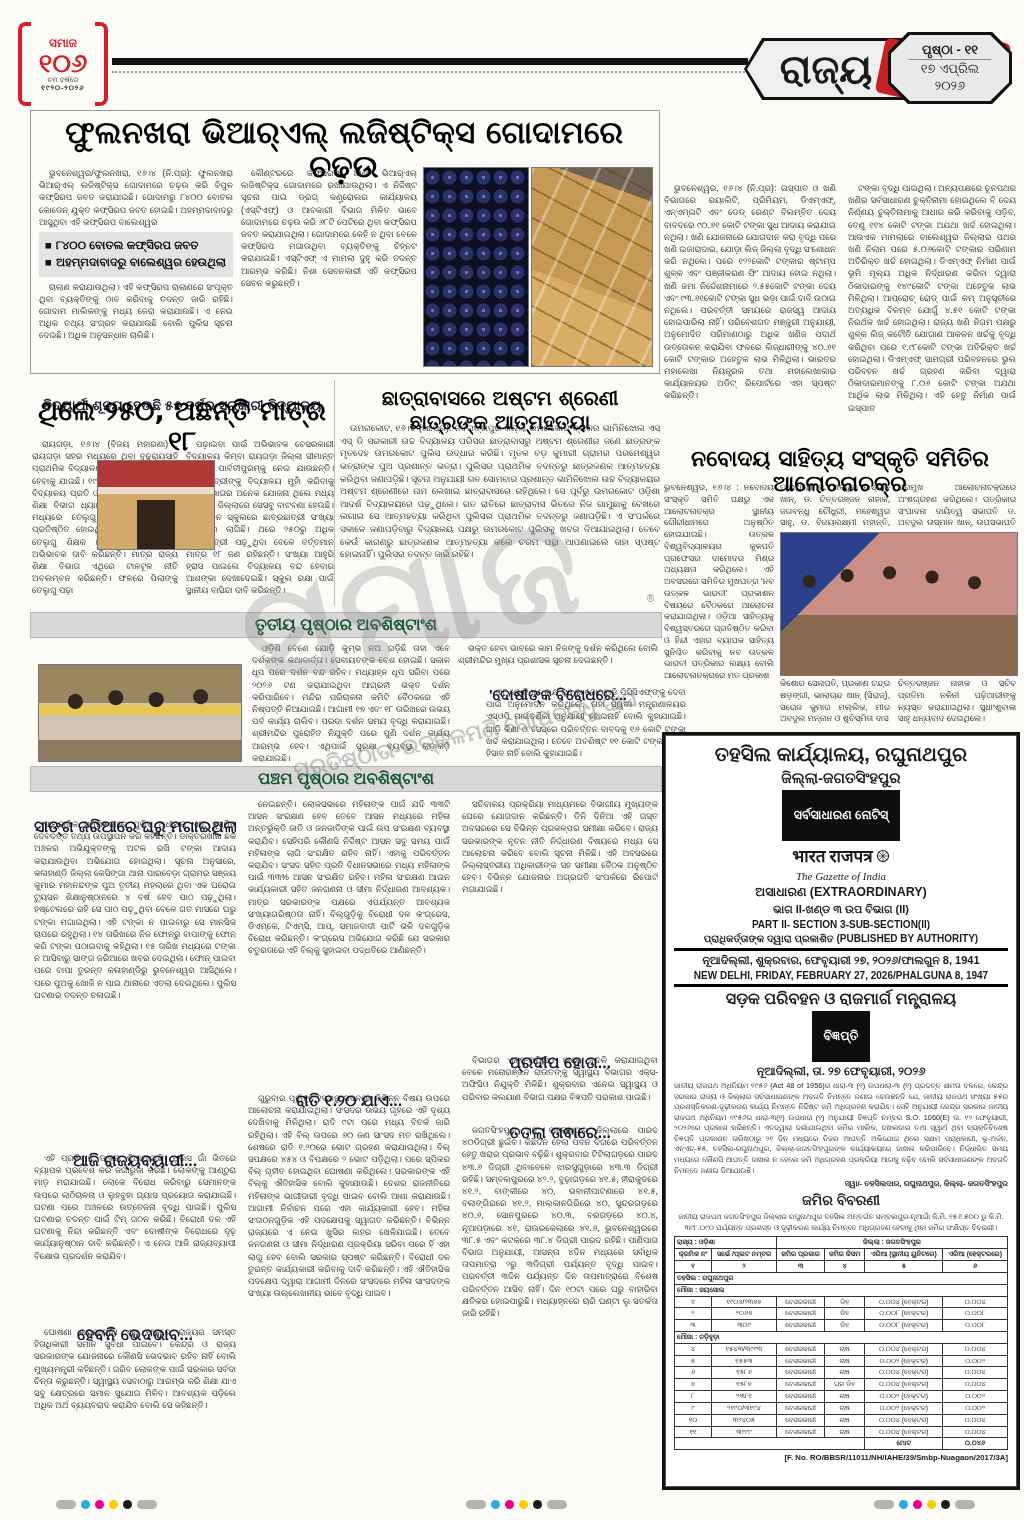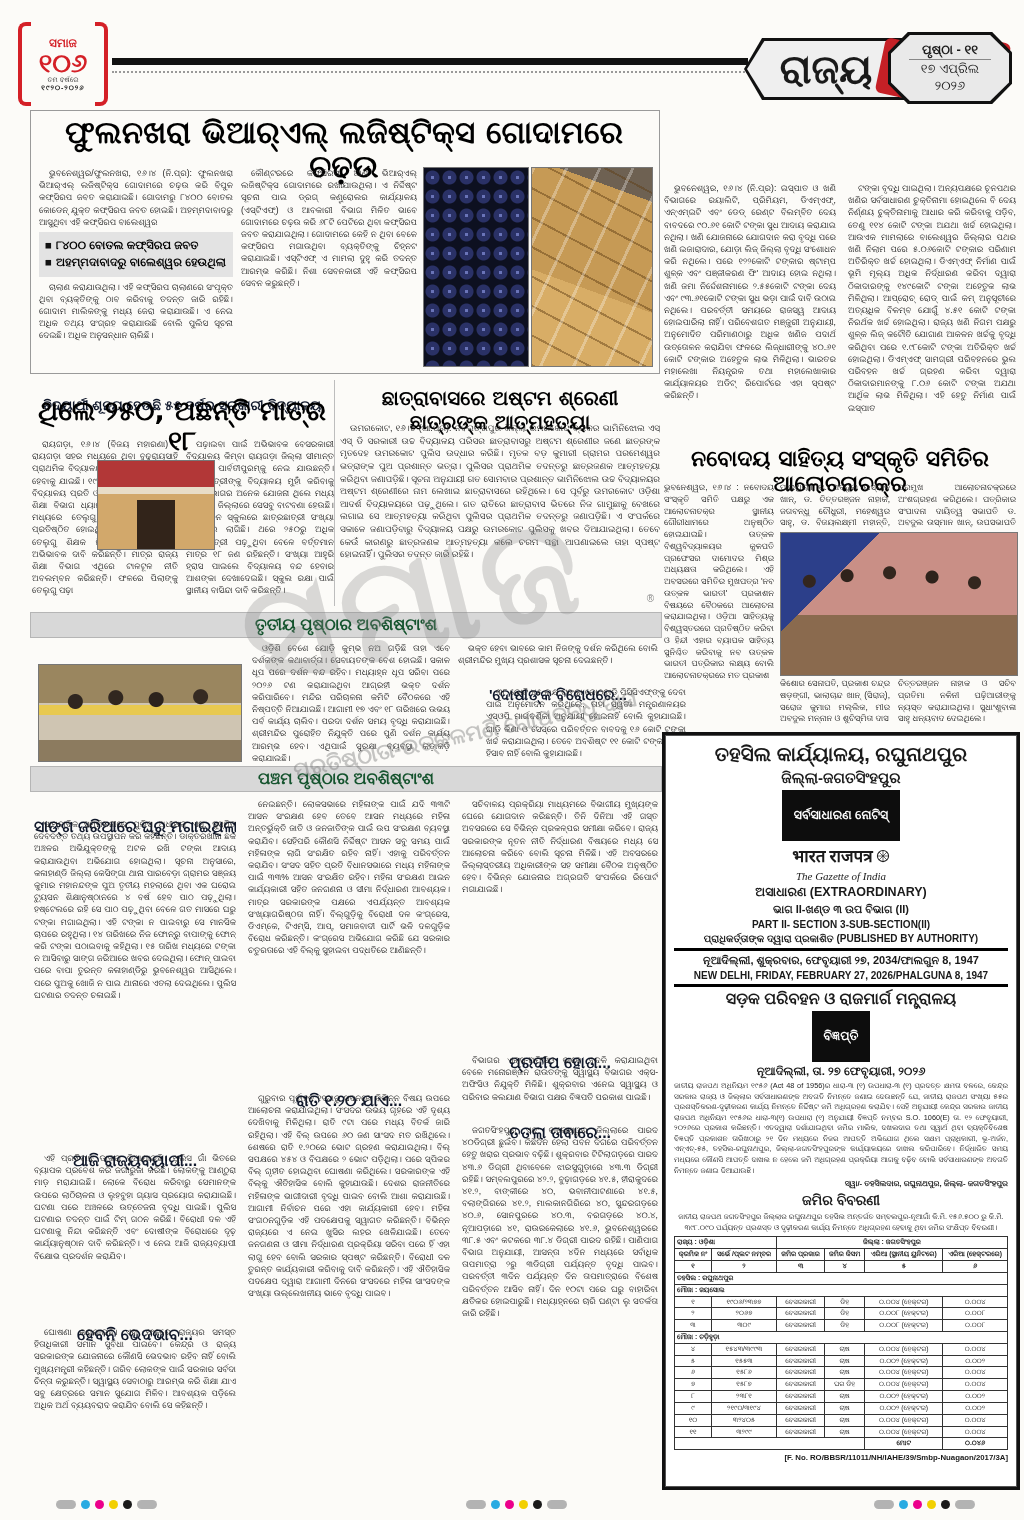--- a/index.html
+++ b/index.html
@@ -223,21 +223,21 @@
           <circle cx="10" cy="10" r="8" fill="none" stroke="#222" stroke-width="1.5"></circle>
           <path d="M10 2v16M2 10h16M4.3 4.3l11.4 11.4M15.7 4.3L4.3 15.7" stroke="#222" stroke-width="1"></path>
         </svg>
     </div>
     <div style="font-family:'Liberation Serif',serif;font-size:11px;font-style:italic;">The Gazette of India</div>
     <div style="font-size:12.5px;font-weight:bold;">ଅସାଧାରଣ (EXTRAORDINARY)</div>
     <div style="font-size:11px;font-weight:bold;">ଭାଗ II-ଖଣ୍ଡ ୩ ଉପ ବିଭାଗ (II)</div>
     <div style="font-size:10px;font-weight:bold;">PART II- SECTION 3-SUB-SECTION(II)</div>
     <div style="font-size:10px;font-weight:bold;">ପ୍ରାଧିକର୍ତ୍ତାଙ୍କ ଦ୍ୱାରା ପ୍ରକାଶିତ (PUBLISHED BY AUTHORITY)</div>
     <div class="dbl"></div>
-    <div style="font-size:11px;font-weight:bold;">ନୂଆଦିଲ୍ଲୀ, ଶୁକ୍ରବାର, ଫେବୃୟାରୀ ୨୭, 2034/ଫାଲଗୁନ 8, 1947</div>
+    <div style="font-size:11px;font-weight:bold;">ନୂଆଦିଲ୍ଲୀ, ଶୁକ୍ରବାର, ଫେବୃୟାରୀ ୨୭, ୨୦୨୬/ଫାଲଗୁନ 8, 1941</div>
     <div style="font-size:10px;font-weight:bold;">NEW DELHI, FRIDAY, FEBRUARY 27, 2026/PHALGUNA 8, 1947</div>
     <div class="dbl"></div>
     <div style="font-size:16px;font-weight:bold;">ସଡ଼କ ପରିବହନ ଓ ରାଜମାର୍ଗ ମନ୍ତ୍ରାଳୟ</div>
     <div class="inv" style="font-size:12.5px;">ବିଜ୍ଞପ୍ତି</div>
     <div style="font-size:11.5px;font-weight:bold;">ନୂଆଦିଲ୍ଲୀ, ତା. ୨୭ ଫେବୃୟାରୀ, ୨୦୨୬</div>
     <div class="tiny" style="width:100%;">ଜାତୀୟ ରାଜପଥ ଅଧିନିୟମ ୧୯୫୬ (Act 48 of 1956)ର ଧାରା-୩ (୧) ଉପଧାରା-୩ (୧) ପ୍ରଦତ୍ତ କ୍ଷମତା ବଳରେ, କେନ୍ଦ୍ର ସରକାର ରାଜ୍ୟ ଓ ଜିଲ୍ଲାର ସର୍ବସାଧାରଣଙ୍କ ଅବଗତି ନିମନ୍ତେ ଜଣାଇ ଦେଉଛନ୍ତି ଯେ, ଜାତୀୟ ରାଜପଥ ସଂଖ୍ୟା ୫୫ର ପ୍ରଶସ୍ତିକରଣ-ଦୃଢ଼ୀକରଣ କାର୍ଯ୍ୟ ନିମନ୍ତେ ନିର୍ଦ୍ଦିଷ୍ଟ ଜମି ଅଧିଗ୍ରହଣ କରାଯିବ। ସେହି ଅନୁଯାୟୀ କେନ୍ଦ୍ର ସରକାର ଜାତୀୟ ରାଜପଥ ଅଧିନିୟମ ୧୯୫୬ର ଧାରା-୩(୧) ଉପଧାରା (୧) ଅନୁଯାୟୀ ବିଜ୍ଞପ୍ତି ନମ୍ବର S.O. 1060(E) ତା. ୧୨ ଫେବୃୟାରୀ, ୨୦୨୬ରେ ପ୍ରକାଶ କରିଛନ୍ତି। ଏତଦ୍ୱାରା ଦର୍ଶାଯାଇଥିବା ଜମିର ମାଲିକ, ଦଖଲଦାର ତଥା ସ୍ୱାର୍ଥ ଥିବା ବ୍ୟକ୍ତିବିଶେଷ ବିଜ୍ଞପ୍ତି ପ୍ରକାଶନ ତାରିଖଠାରୁ ୨୧ ଦିନ ମଧ୍ୟରେ ନିଜର ଆପତ୍ତି ଅଭିଯୋଗ ଥିଲେ ସକ୍ଷମ ପ୍ରାଧିକାରୀ, ଭୂ-ଅର୍ଜନ, ଏନ୍‌ଏଚ୍-୫୫, ତହସିଲ-ରଘୁନାଥପୁର, ଜିଲ୍ଲା-ଜଗତସିଂହପୁରଙ୍କ କାର୍ଯ୍ୟାଳୟରେ ଦାଖଲ କରିପାରିବେ। ନିର୍ଦ୍ଧାରିତ ସମୟ ମଧ୍ୟରେ କୌଣସି ଆପତ୍ତି ଦାଖଲ ନ ହେଲେ ଜମି ଅଧିଗ୍ରହଣ ପ୍ରକ୍ରିୟା ଆଗକୁ ବଢ଼ିବ ବୋଲି ସର୍ବସାଧାରଣଙ୍କ ଅବଗତି ନିମନ୍ତେ ଜଣାଇ ଦିଆଯାଉଛି।</div>
     <div style="width:100%;text-align:right;font-size:7.8px;font-weight:bold;">ସ୍ୱା/- ତହସିଲଦାର, ରଘୁନାଥପୁର, ଜିଲ୍ଲା- ଜଗତସିଂହପୁର</div>
     <div style="font-size:14px;font-weight:bold;">ଜମିର ବିବରଣୀ</div>
     <div class="tiny" style="width:100%;text-align:center;">ଜାତୀୟ ରାଜପଥ ଜଗତସିଂହପୁର ଜିଲ୍ଲାର ରଘୁନାଥପୁର ତହସିଲ ଅନ୍ତର୍ଗତ ସମ୍ବଲପୁର-ନୂଆଗାଁ କି.ମି. ୧୫୬.୫୦୦ ରୁ କି.ମି. ୩୯୮.୦୯୦ ପର୍ଯ୍ୟନ୍ତ ପ୍ରଶସ୍ତ ଓ ଦୃଢ଼ୀକରଣ କାର୍ଯ୍ୟ ନିମନ୍ତେ ଅଧିଗ୍ରହଣ ହେବାକୁ ଥିବା ଜମିର ସଂକ୍ଷିପ୍ତ ବିବରଣୀ।</div>
     <table class="land">

